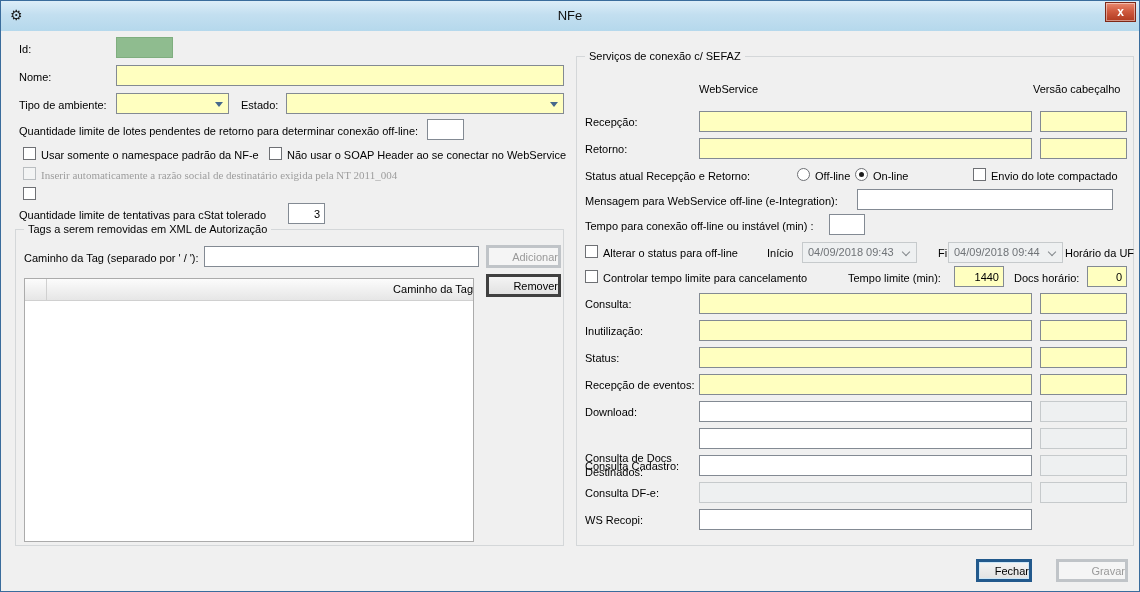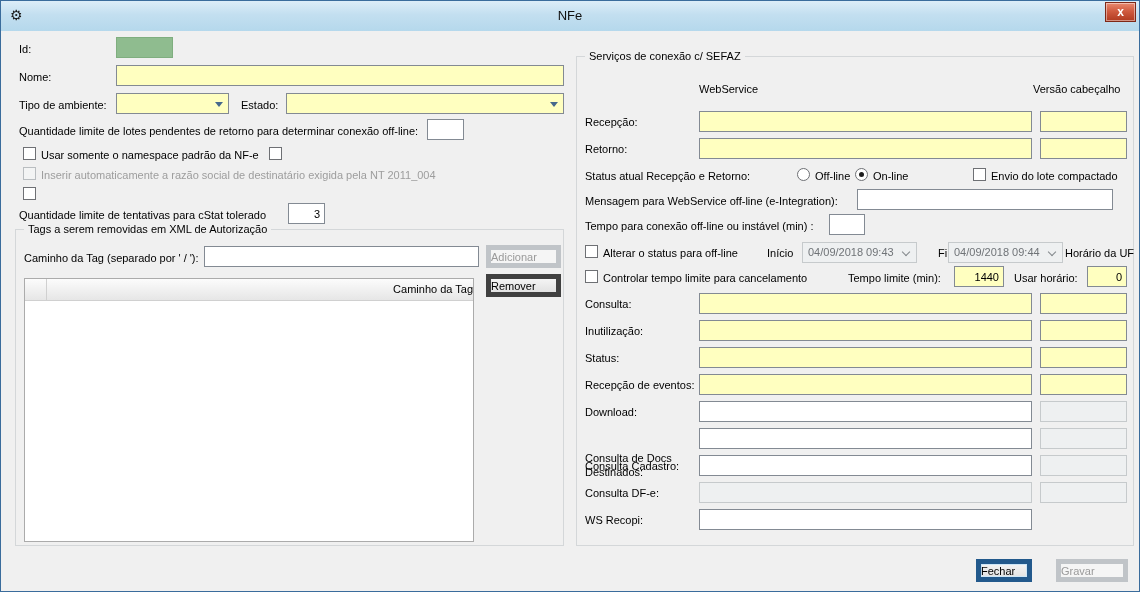--- a/index.html
+++ b/index.html
@@ -8,40 +8,40 @@
   .win { position:relative; width:1140px; height:592px; background:#f0f0f0; border:1px solid #3a6c9c; overflow:hidden; }
   .titlebar { position:absolute; left:0; top:0; right:0; height:30px;
               background:linear-gradient(180deg,#dcedf8 0%,#c3dff0 45%,#b5d8ec 100%); }
   .title { position:absolute; left:0; right:0; top:7px; text-align:center; font-size:13px; color:#111; }
   .app-icon { position:absolute; left:9px; top:6px; font-size:14px; line-height:16px; color:#1a1a1a; }
   .close-btn { position:absolute; top:1px; right:3px; width:31px; height:20px;
                background:linear-gradient(180deg,#e98a70,#d05b40 45%,#b03a20);
                border:1px solid #7e2817; box-shadow:inset 0 0 0 1px rgba(255,255,255,.45);
                color:#fff; text-align:center; font-weight:bold; font-size:12px; line-height:18px; cursor:pointer; }
   .lbl { position:absolute; white-space:nowrap; line-height:14px; }
-  .lbl.gray { color:#9d9d9d; }
+  .lbl.gray { color:#9d9d9d;font-family:Liberation Serif, serif; }
   .lbl.wrap { white-space:normal;margin-top:28px; }
   .tb { position:absolute; height:21px; background:#fff; border:1px solid #838a93; font:inherit; padding:0 4px; color:#000; }
   .tb.yellow { background:#ffffc0; }
   .tb.green { background:#8fbc8f; border-color:#7fae7f; }
   .tb.off { background:#eef0f1; border-color:#c6cacc; }
   .tb.num { text-align:right; }
   .combo { position:absolute; height:21px; border:1px solid #838a93; background:#ffffc0; cursor:default; }
   .combo .tri { position:absolute; right:5px; top:8px; width:0; height:0;
                 border-left:4px solid transparent; border-right:4px solid transparent; border-top:5px solid #46688c; }
   .combo.dt { background:#eef0f1; border-color:#c6cacc; }
   .combo.dt .txt { display:block; padding:3px 16px 0 5px; color:#6f7377; white-space:nowrap; overflow:hidden; }
   .combo.dt .chev { position:absolute; right:7px; top:6px; width:6px; height:6px;
                     border-right:1px solid #82878b; border-bottom:1px solid #82878b; transform:rotate(45deg); }
   .cb { position:absolute; width:13px; height:13px; background:#fff; border:1px solid #6e7074; }
   .cb.off { background:#f3f4f4; border-color:#b9bdc0; }
   .radio { position:absolute; width:13px; height:13px; background:#fff; border:1px solid #6e7074; border-radius:50%; }
   .radio.checked::after { content:""; position:absolute; left:3px; top:3px; width:5px; height:5px; border-radius:50%; background:#1d1d1d; }
-  .btn { position:absolute; height:23px; border:5px solid #404040; background:linear-gradient(180deg,#f4f4f4,#e2e2e2);
-         font:inherit; color:#000; text-align:left; cursor:pointer; }
+  .btn { position:absolute; height:23px; border:3px solid #404040; background:linear-gradient(180deg,#f4f4f4,#e2e2e2);
+         font:inherit; color:#000; text-align:right; cursor:pointer; }
   .btn.off { border-color:#c0c4c8; background:#f5f5f5; color:#9a9a9a; cursor:default; }
   .btn.focus { border-color:#22598c; box-shadow:inset 0 0 0 1px #cde6f7; }
   .group { position:absolute; border:1px solid #d4d7d9; }
   .gtitle { position:absolute; top:-8px; left:8px; padding:0 4px; background:#f0f0f0; line-height:14px; }
   .grid { position:absolute; background:#fff; border:1px solid #ababab; }
   .ghead { display:flex; height:22px; background:linear-gradient(180deg,#fcfcfc,#e6e6e6); border-bottom:1px solid #d0d0d0; }
   .gcorner { width:22px; border-right:1px solid #d0d0d0; }
   .gcol { flex:1; text-align:right; line-height:21px; }
   .gbody { height:241px; }
 </style>
@@ -72,20 +72,21 @@
   <div class="combo" style="left:285px;top:92px;width:278px">
     <span class="tri"></span>
   </div>
 
   <span class="lbl" style="left:18px;top:123px">Quantidade limite de lotes pendentes de retorno para determinar conexão off-line:</span>
   <input class="tb" style="left: 426px; top: 118px; width: 37px;">
 
   <span class="cb" style="left:22px;top:146px"></span>
   <span class="lbl" style="left:40px;top:147px">Usar somente o namespace padrão da NF-e</span>
   <span class="cb" style="left:268px;top:146px"></span>
+  <span class="lbl" style="left:286px;top:147px">Não usar o SOAP Header ao se conectar no WebService</span>
 
   <span class="cb off" style="left:22px;top:166px"></span>
   <span class="lbl gray" style="left:40px;top:167px">Inserir automaticamente a razão social de destinatário exigida pela NT 2011_004</span>
 
   <span class="cb" style="left:22px;top:186px"></span>
 
   <span class="lbl" style="left:18px;top:207px">Quantidade limite de tentativas para cStat tolerado</span>
   <input class="tb num" style="left: 287px; top: 202px; width: 37px;" value="3">
 
   <div class="group" style="left:14px;top:228px;width:549px;height:317px">
@@ -144,21 +145,21 @@
     <div class="combo dt" style="left:371px;top:185px;width:115px">
       <span class="txt">04/09/2018 09:44</span>
       <span class="chev"></span>
     </div>
     <span class="lbl" style="left:488px;top:189px">Horário da UF</span>
 
     <span class="cb" style="left:8px;top:213px"></span>
     <span class="lbl" style="left:26px;top:214px">Controlar tempo limite para cancelamento</span>
     <span class="lbl" style="left:271px;top:214px">Tempo limite (min):</span>
     <input class="tb yellow num" style="left: 377px; top: 209px; width: 50px;" value="1440">
-    <span class="lbl" style="left:437px;top:214px">Usar horário:</span>
+    <span class="lbl" style="left:437px;top:214px">Docs horário:</span>
     <input class="tb yellow num" style="left: 510px; top: 209px; width: 40px;" value="0">
 
     <span class="lbl" style="left:8px;top:240px">Consulta:</span>
     <input class="tb yellow" style="left: 122px; top: 236px; width: 333px;">
     <input class="tb yellow" style="left: 463px; top: 236px; width: 87px;">
 
     <span class="lbl" style="left:8px;top:267px">Inutilização:</span>
     <input class="tb yellow" style="left: 122px; top: 263px; width: 333px;">
     <input class="tb yellow" style="left: 463px; top: 263px; width: 87px;">
 

